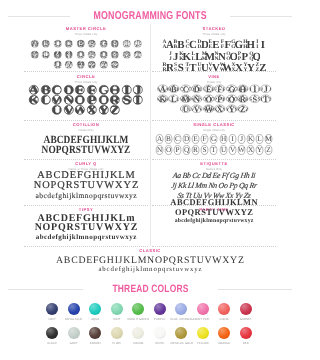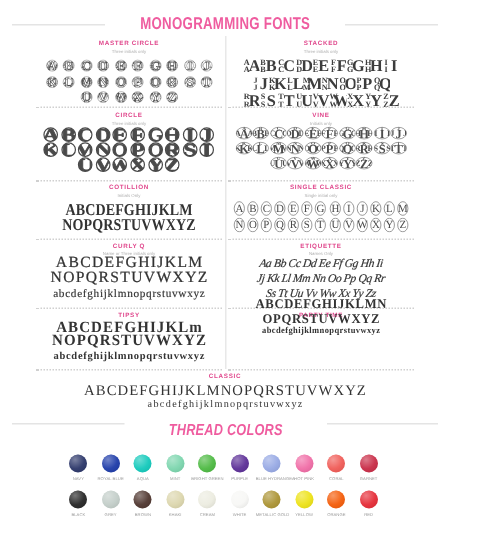--- a/index.html
+++ b/index.html
@@ -34,21 +34,21 @@
 .sec-etiquette .r{font-family:"Liberation Serif",serif;font-style:italic;font-size:7.8px;line-height:10px;letter-spacing:-.3px;transform:skewX(-7deg);-webkit-text-stroke:.12px #3a3a3a;}
 .sec-tipsy .r{font-family:"Liberation Serif",serif;font-weight:bold;font-size:10.4px;line-height:9.3px;letter-spacing:.78px;transform:scaleX(.96);text-indent:.78px;}
 .sec-tipsy .r2{font-weight:bold;font-size:7px;letter-spacing:.46px;transform:scaleX(1);text-indent:.46px;}
 .sec-partytime .r{font-family:"Liberation Serif",serif;font-weight:bold;font-size:8.8px;line-height:9.4px;letter-spacing:.45px;text-indent:.45px;transform:scaleX(.96);}
 .sec-partytime .r2{font-size:5.9px;font-weight:bold;letter-spacing:.28px;text-indent:.28px;}
 .sec-classic .r0{font-family:"Liberation Serif",serif;font-size:9.8px;line-height:10px;letter-spacing:.72px;text-indent:.72px;}
 .sec-classic .r1{font-family:"Liberation Serif",serif;font-size:6.8px;line-height:7.6px;letter-spacing:.88px;text-indent:.88px;}
 .sec-mastercircle .r,.sec-circle .r,.sec-vine .r,.sec-stacked .r{font-size:0;line-height:0;}
 
 
-.tc-title-row{position:absolute;left:0;top:282px;width:300px;height:15px;display:flex;gap:20px;padding:0 8px;box-sizing:border-box;font-style:italic;}
+.tc-title-row{position:absolute;left:0;top:282px;width:300px;height:15px;display:flex;align-items:center;gap:20px;padding:0 8px;box-sizing:border-box;}
 .tc-line{flex:1;height:1px;background:#e4e4e4;}
 .tc-title{font-weight:bold;font-size:10.6px;line-height:10.6px;color:#ef5c9f;white-space:nowrap;transform:scaleX(.8);letter-spacing:.2px;}
 #swatches{position:absolute;left:41.5px;top:303px;width:215px;}
 .swatch-row{display:flex;height:24px;}
 .swatch{width:21.5px;text-align:center;}
 .dot{width:12px;height:12px;border-radius:50%;margin:0 auto;position:relative;overflow:hidden;}
 .dot::after{content:'';position:absolute;inset:0;border-radius:50%;
   background:radial-gradient(circle at 34% 28%, rgba(255,255,255,.38), rgba(255,255,255,.06) 52%, rgba(0,0,0,.10) 100%);}
 .sw-name{font-size:2.8px;line-height:2.9px;color:#9a9a9a;margin-top:3.4px;white-space:nowrap;letter-spacing:.02px;}
 </style>

